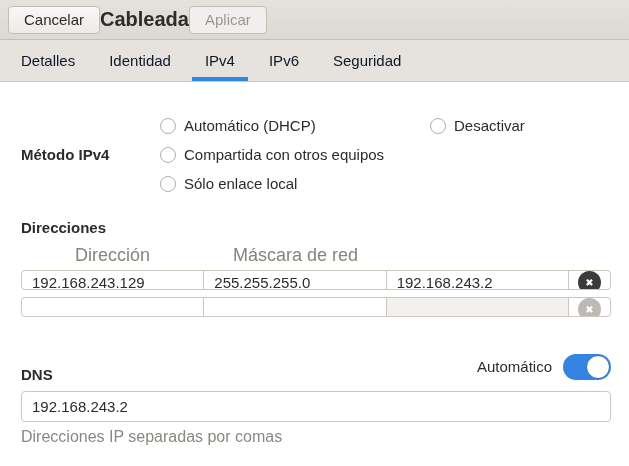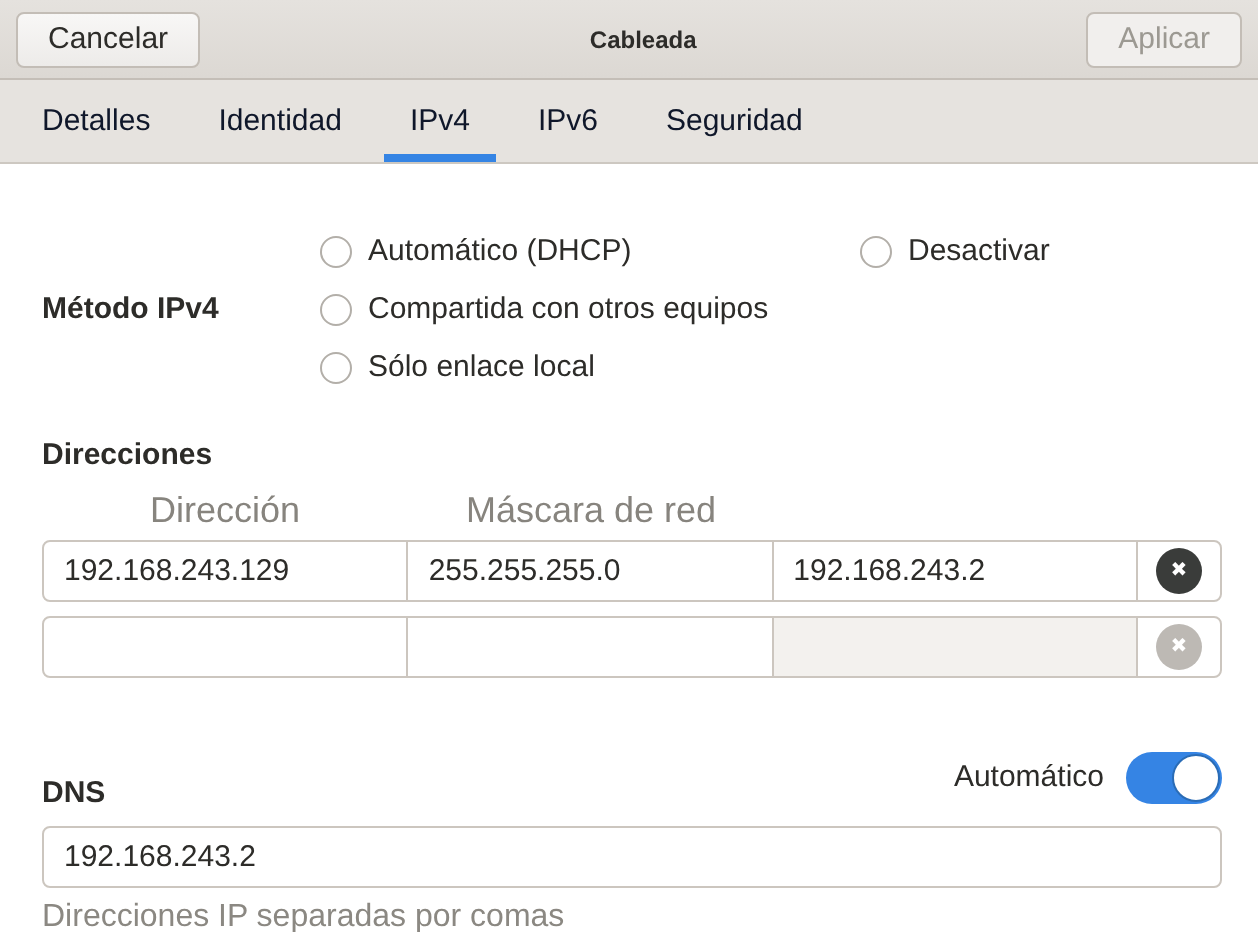--- a/index.html
+++ b/index.html
@@ -6,30 +6,30 @@
   html,body { margin:0; padding:0; }
   body {
     width:629px; height:466px; overflow:hidden;
     font-family:"Liberation Sans","DejaVu Sans",sans-serif;
     font-size:15px; color:#2d2c29; background:#ffffff;
   }
   
   .titlebar {
     height:40px; background:linear-gradient(#e5e2de,#dcd8d3);
     border-bottom:1px solid #c4beb7;
-    display:flex; align-items:center; justify-content:space-between;
+    display:flex; align-items:center; justify-content:flex-start;
     padding:0 8px;
   }
   .tb-btn {
     height:28px; padding:0 15px; font-size:15px; font-family:inherit;
     border:1px solid #c3bdb6; border-radius:4px;
     background:linear-gradient(#f8f7f6,#edebe9); color:#2d2c29;
   }
   .tb-btn.disabled { color:#9c9992; background:#f1efed; }
-  .win-title { font-weight:bold; font-size:12px; color:#2d2c29; }
+  .win-title { font-weight:bold; font-size:20px; color:#2d2c29; }
   
   .tabbar {
     height:42px; background:#e6e3df; border-bottom:1px solid #cdc8c1;
     display:flex; align-items:stretch; padding:0 8px; gap:8px;
   }
   .tab {
     display:flex; align-items:center; padding:0 13px;
     color:#0f172a; position:relative; cursor:default;
   }
   .tab.active::after {
@@ -58,21 +58,21 @@
   }
   .section-title { font-weight:bold; margin-top:27px; }
   
   .addr-headers {
     display:grid; grid-template-columns:1fr 1fr 1fr 41px;
     margin-top:9px; font-size:18px; color:#87847e;
   }
   .addr-headers .hdr { text-align:center; }
   .addr-row {
     display:grid; grid-template-columns:1fr 1fr 1fr 41px;
-    height:31px; border:1px solid #ccc6bf; border-radius:4px;
+    height:20px; border:1px solid #ccc6bf; border-radius:4px;
     background:#fff; overflow:hidden; margin-top:4px;
   }
   .addr-row + .addr-row { margin-top:7px; }
   .addr-cell { border-right:1px solid #ccc6bf; display:flex; align-items:center; }
   .addr-cell.disabled { background:#f3f1ee; }
   .addr-cell input {
     width:100%; border:none; outline:none; background:transparent;
     font-family:inherit; font-size:15px; color:#2d2c29; padding:0 10px;
   }
   .addr-del { display:flex; align-items:center; justify-content:center; }

